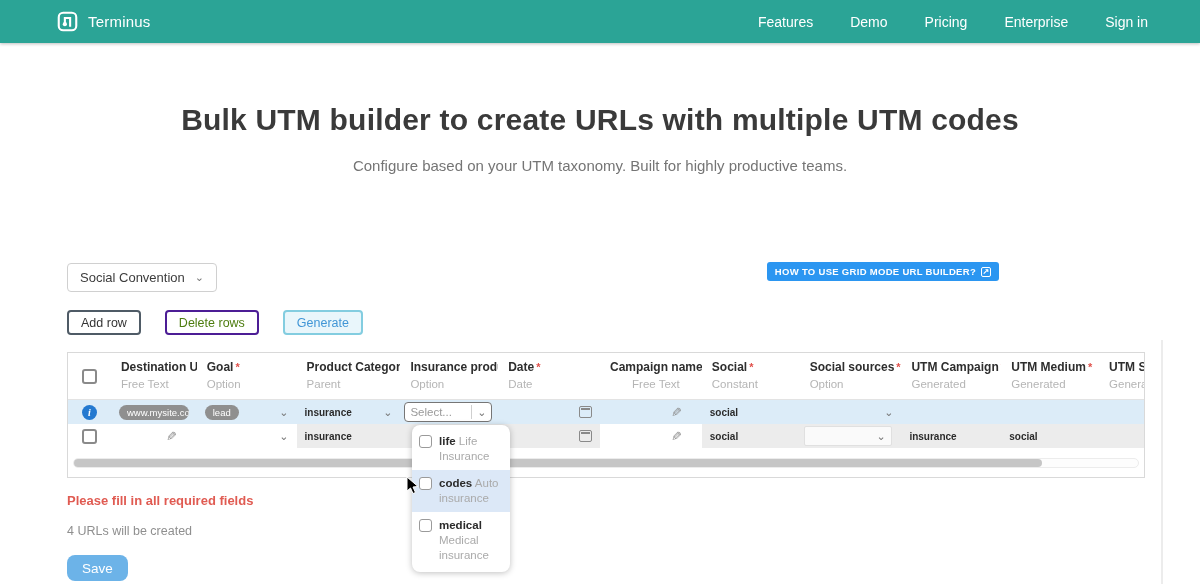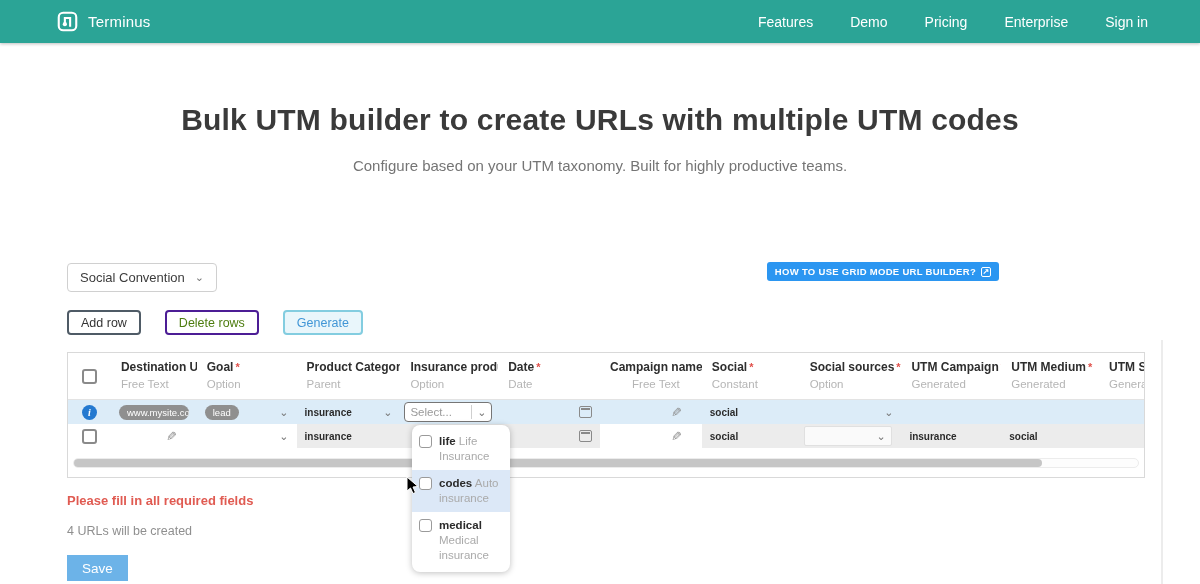--- a/index.html
+++ b/index.html
@@ -105,21 +105,21 @@
   .dd-text { font-size:11.5px; color:#aaa; line-height:1.3; }
   .dd-text b { color:#2b2b2b; }
 
   .cursor-arrow { position:absolute; top:476px; left:406px; z-index:11; }
 
   
   .err-text { position:absolute; top:493px; left:67px; font-size:13px;
               font-weight:bold; color:#e05b52; }
   .count-text { position:absolute; top:524px; left:67px; font-size:12.5px; color:#8f8f8f; }
   .save-btn { position:absolute; top:555px; left:67px; height:26px; padding:0 15px;
-              background:#6cb3e8; border:none; border-radius:0; color:#fff;
+              background:#6cb3e8; border:none; border-radius:8px; color:#fff;
               font-size:13.5px; cursor:pointer; font-family:"Liberation Sans", sans-serif; }
 
   .vline { position:absolute; top:340px; left:1161px; width:2px; height:244px;
            background:#ececec; }
 </style>
 </head>
 <body>
 
 <div class="page">
 

